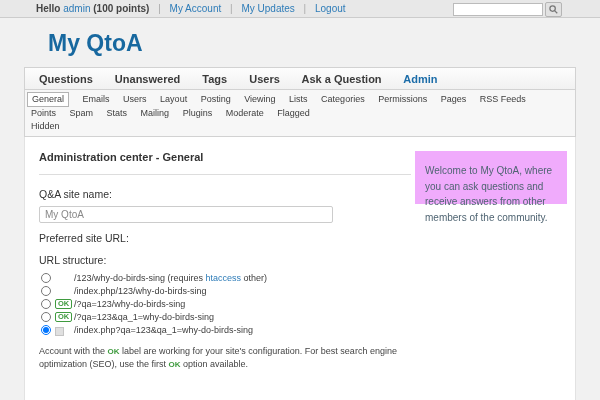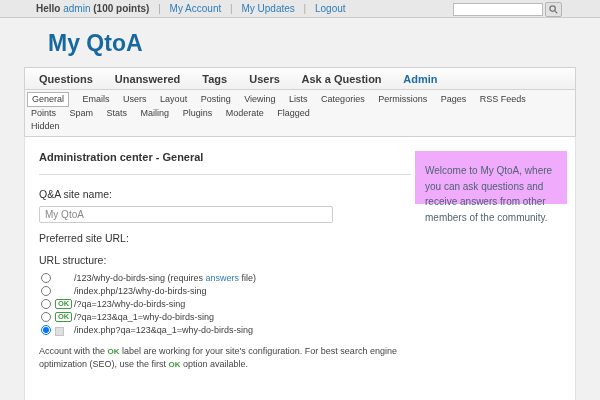--- a/index.html
+++ b/index.html
@@ -145,21 +145,21 @@
       <div class="field">
         <label>Preferred site URL:</label>
       </div>
 
       <div class="url-label">URL structure:</div>
 
       <div class="url-row">
         <input type="radio" name="urlstruct" style="">
         <span class="badge-slot"></span>
         <span>
-          <span>/123/why-do-birds-sing (requires </span><a class="link">answers</a><span> file)</span>
+          <span>/123/why-do-birds-sing (requires </span><a class="link">htaccess</a><span> other)</span>
         </span>
       </div>
 
       <div class="url-row">
         <input type="radio" name="urlstruct" style="">
         <span class="badge-slot"></span>
         <span>/index.php/123/why-do-birds-sing</span>
       </div>
 
       <div class="url-row">

